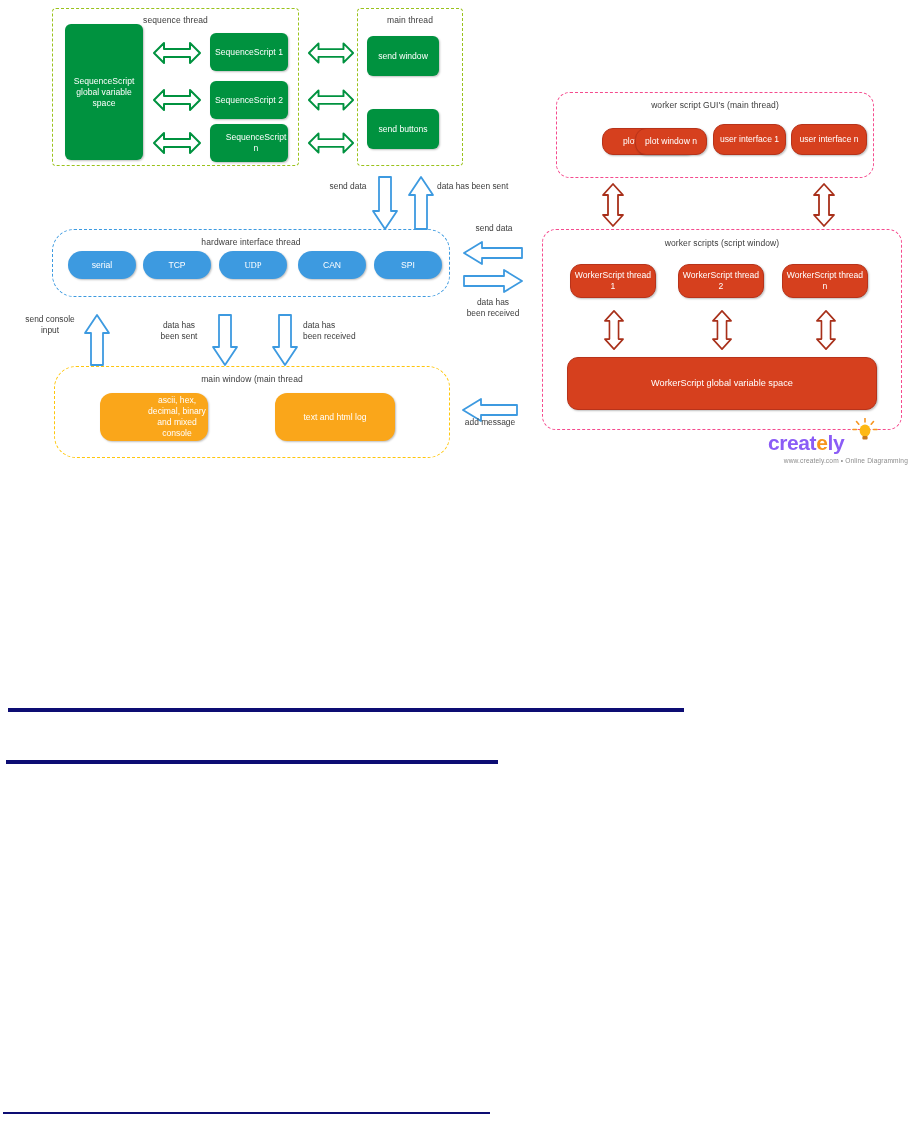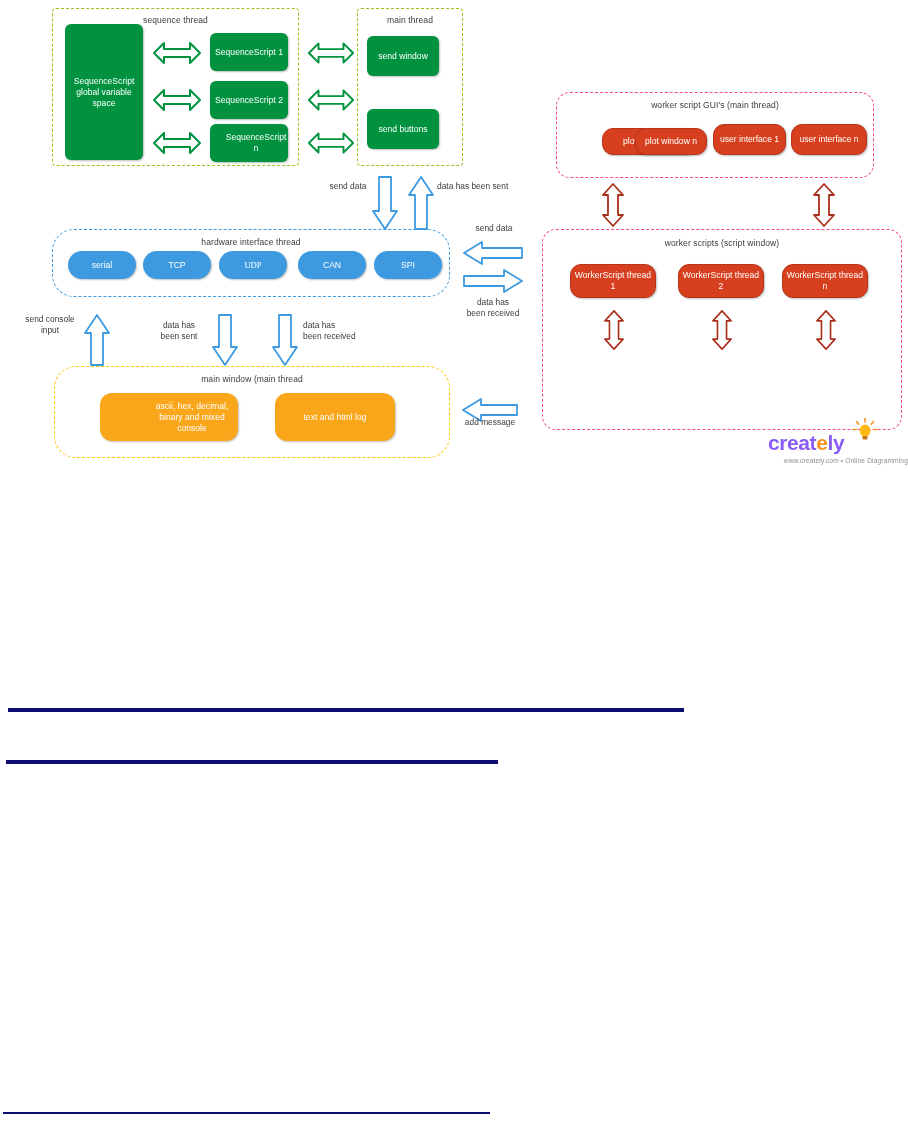--- a/index.html
+++ b/index.html
@@ -148,21 +148,21 @@
     <path d="M7 2 L19 2 L19 34 L25 34 L13 52 L1 34 L7 34 Z" fill="#ffffff" stroke="#3d9ae0" stroke-width="1.8" stroke-linejoin="round"></path>
   </svg>
   <div class="lbl left" style="left:303px;top:320px;width:78px;">data has
 been received</div>
 
   <div class="group yellow" style="left:54px;top:366px;width:396px;height:92px;">
     <div class="group-title" style="top:7px;">main window
 (main thread</div>
   </div>
 
-  <div class="node orange" style="left:100px;top:393px;width:138px;height:48px;padding-left:48px;">ascii, hex, decimal, binary
+  <div class="node orange" style="left:100px;top:393px;width:108px;height:48px;padding-left:48px;">ascii, hex, decimal, binary
 and mixed console</div>
   <div class="node orange" style="left:275px;top:393px;width:120px;height:48px;text-align:center;">text and html
 log</div>
 
   <svg class="arrow" style="left:461px;top:397px;" width="58" height="26" viewBox="0 0 58 26">
     <path d="M20 2 L2 13 L20 24 L20 18 L56 18 L56 8 L20 8 Z" fill="#ffffff" stroke="#3d9ae0" stroke-width="1.8" stroke-linejoin="round"></path>
   </svg>
   <div class="lbl" style="left:459px;top:417px;width:62px;">add message</div>
 
   <div class="group pink" style="left:556px;top:92px;width:318px;height:86px;">
@@ -199,20 +199,22 @@
   <svg class="arrow" style="left:604px;top:310px;" width="20" height="40" viewBox="0 0 22 44">
     <path d="M11 1 L21 12 L16 12 L16 32 L21 32 L11 43 L1 32 L6 32 L6 12 L1 12 Z" fill="#ffffff" stroke="#a8301a" stroke-width="1.8" stroke-linejoin="round"></path>
   </svg>
   <svg class="arrow" style="left:712px;top:310px;" width="20" height="40" viewBox="0 0 22 44">
     <path d="M11 1 L21 12 L16 12 L16 32 L21 32 L11 43 L1 32 L6 32 L6 12 L1 12 Z" fill="#ffffff" stroke="#a8301a" stroke-width="1.8" stroke-linejoin="round"></path>
   </svg>
   <svg class="arrow" style="left:816px;top:310px;" width="20" height="40" viewBox="0 0 22 44">
     <path d="M11 1 L21 12 L16 12 L16 32 L21 32 L11 43 L1 32 L6 32 L6 12 L1 12 Z" fill="#ffffff" stroke="#a8301a" stroke-width="1.8" stroke-linejoin="round"></path>
   </svg>
 
+  <div class="node red" style="left:567px;top:357px;width:310px;height:53px;font-size:9.2px;">WorkerScript global
+variable space</div>
 
   <div id="logo">
     <svg style="position:absolute;left:104px;top:-6px;" width="26" height="24" viewBox="0 0 26 24">
       <g stroke="#f7941e" stroke-width="1.6" stroke-linecap="round">
         <line x1="13" y1="0.5" x2="13" y2="4"></line>
         <line x1="4.5" y1="3.5" x2="6.8" y2="6.2"></line>
         <line x1="21.5" y1="3.5" x2="19.2" y2="6.2"></line>
         <line x1="1" y1="11.5" x2="4.4" y2="11.5"></line>
         <line x1="25" y1="11.5" x2="21.6" y2="11.5"></line>
       </g>

